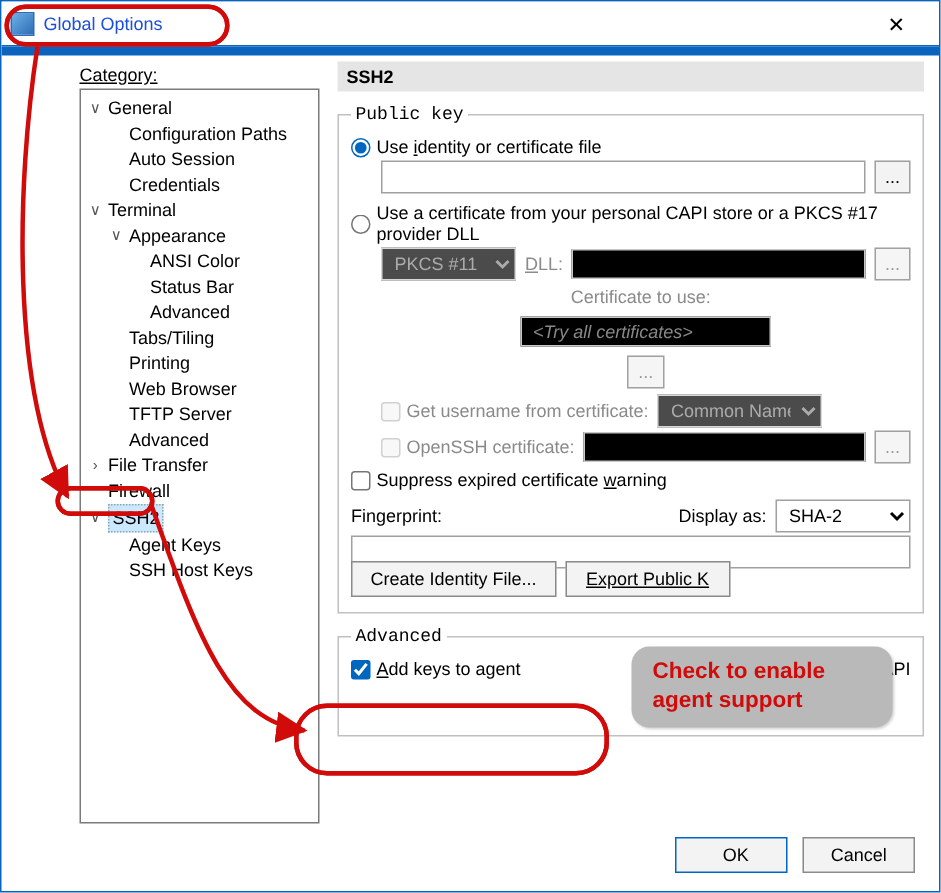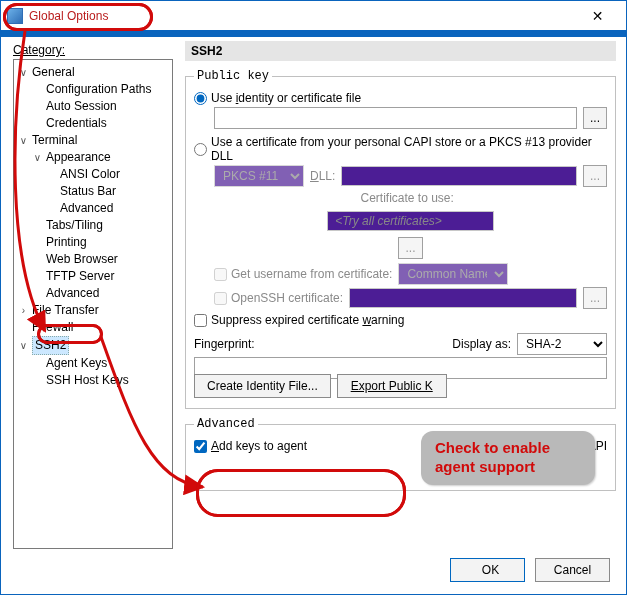--- a/index.html
+++ b/index.html
@@ -17,30 +17,31 @@
   
   .titlebar {
     height: 30px;
     background: #fff;
     display: flex;
     align-items: center;
     padding: 0 6px;
     border-bottom: 1px solid #0a64bd;
   }
   .titlebar .appicon { width: 16px; height: 16px; margin-right: 6px; background: linear-gradient(135deg,#6bb0e8,#2e6db5); border:1px solid #2e6db5; }
-  .titlebar .title { flex: 1; font-size: 12px; color: #b91c1c; }
+  .titlebar .title { flex: 1; font-size: 12px; color: #1d4ed8; }
   .titlebar .winbtn {
     width: 45px; height: 30px; display: flex; align-items: center; justify-content: center;
     color: #000; font-size: 14px;
   }
   .blue-strip { height: 6px; background: #0a64bd; }
   
   .content {
     display: flex;
     height: calc(100% - 30px - 6px - 48px);
+    margin-left: 40px;
   }
   .category-col {
     width: 178px;
     padding: 6px 4px 4px 12px;
   }
   .category-col .cat-label {
     font-size: 12px;
     text-decoration: underline;
     margin-bottom: 2px;
     display: inline-block;
@@ -84,21 +85,21 @@
   }
   fieldset.group > legend { padding: 0 3px; font-family: Liberation Mono, monospace; }
   .rowflex { display: flex; align-items: center; gap: 6px; margin: 2px 0; }
   .rowflex.indent { margin-left: 20px; }
   input[type=text], select {
     font: inherit;
     border: 1px solid #a0a0a0;
     padding: 2px 4px;
     background: #fff;
   }
-  input[type=text]:disabled, select:disabled { color:#888; background:#4c1d95; border-color:#c8c8c8; }
+  input[type=text]:disabled, select:disabled { color:#888; background:#000000; border-color:#c8c8c8; }
   .dotbtn {
     border: 1px solid #a0a0a0;
     background: #f3f3f3;
     min-width: 22px; height: 22px;
     display: inline-flex; align-items: center; justify-content: center;
     font-size: 12px;
   }
   .dotbtn:disabled { color:#999; background:#f5f5f5; }
   label.dim { color: #8a8a8a; }
   label.radio, label.check { display: inline-flex; align-items: center; gap: 4px; }
@@ -300,21 +301,21 @@
         </label>
       </div>
       <div class="rowflex indent">
         <input type="text" style="flex: 1 1 0%; height: 22px;">
         <button class="dotbtn">...</button>
       </div>
 
       <div class="rowflex" style="margin-top:6px;">
         <label class="radio">
           <input type="radio" name="pk" style="">
-          <span>Use a certificate from your personal CAPI store or a PKCS #13 provider DLL</span>
+          <span>Use a certificate from your personal CAPI store or a PKCS #17 provider DLL</span>
         </label>
       </div>
       <div class="rowflex indent">
         <select disabled="" style="width:90px;">
           <option>PKCS #11</option>
         </select>
         <label class="dim"><span class="u">D</span><span>LL:</span></label>
         <input type="text" disabled="" style="flex: 1 1 0%; height: 20px;">
         <button class="dotbtn" disabled="">...</button>
       </div>

